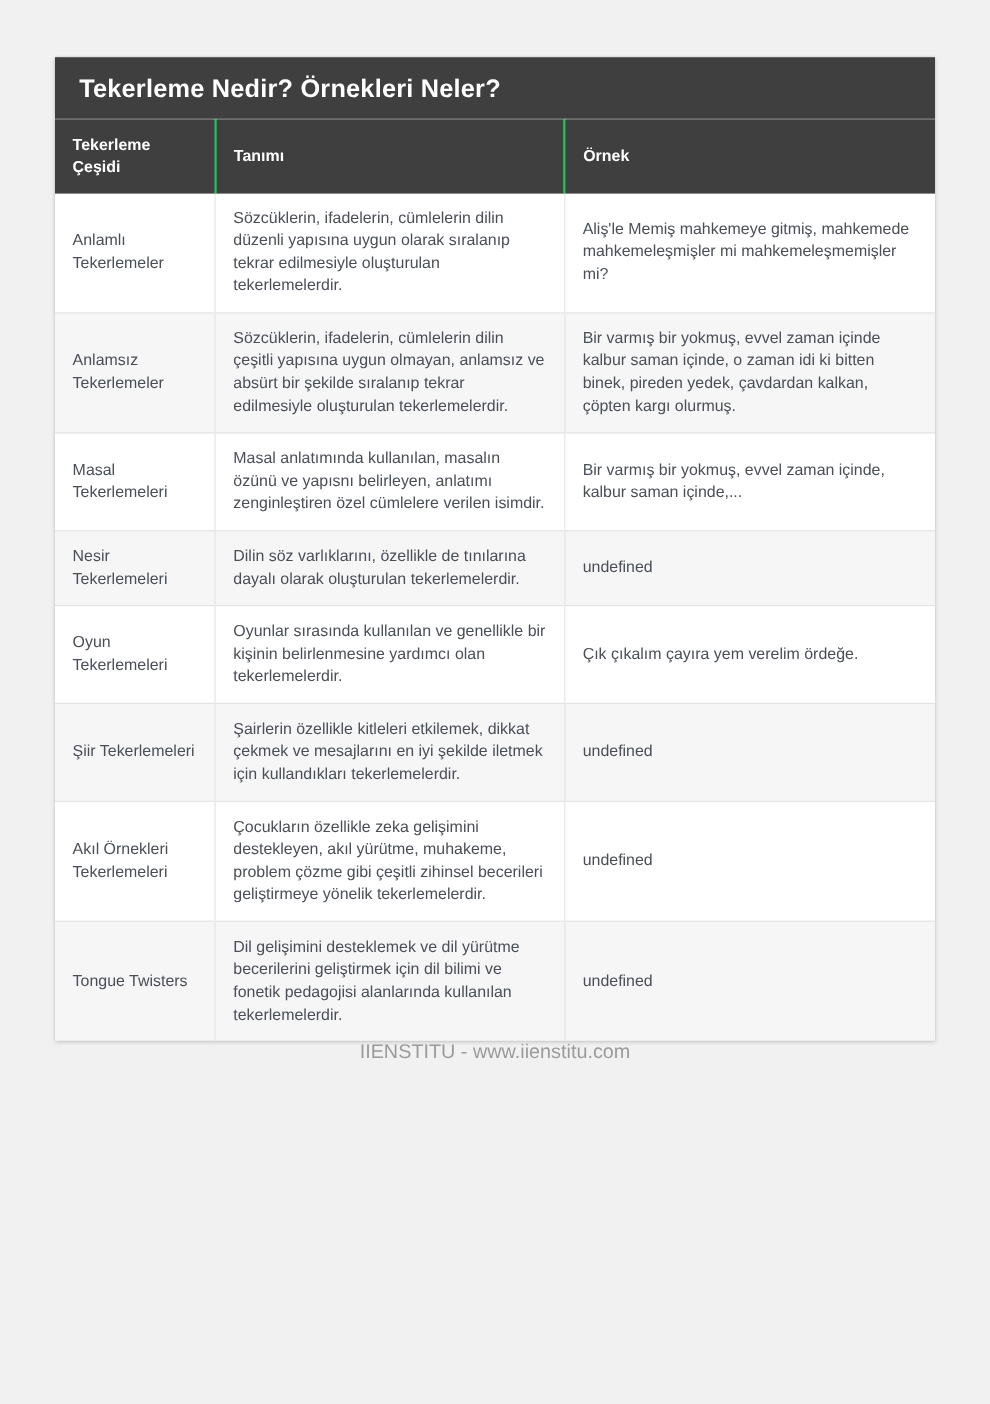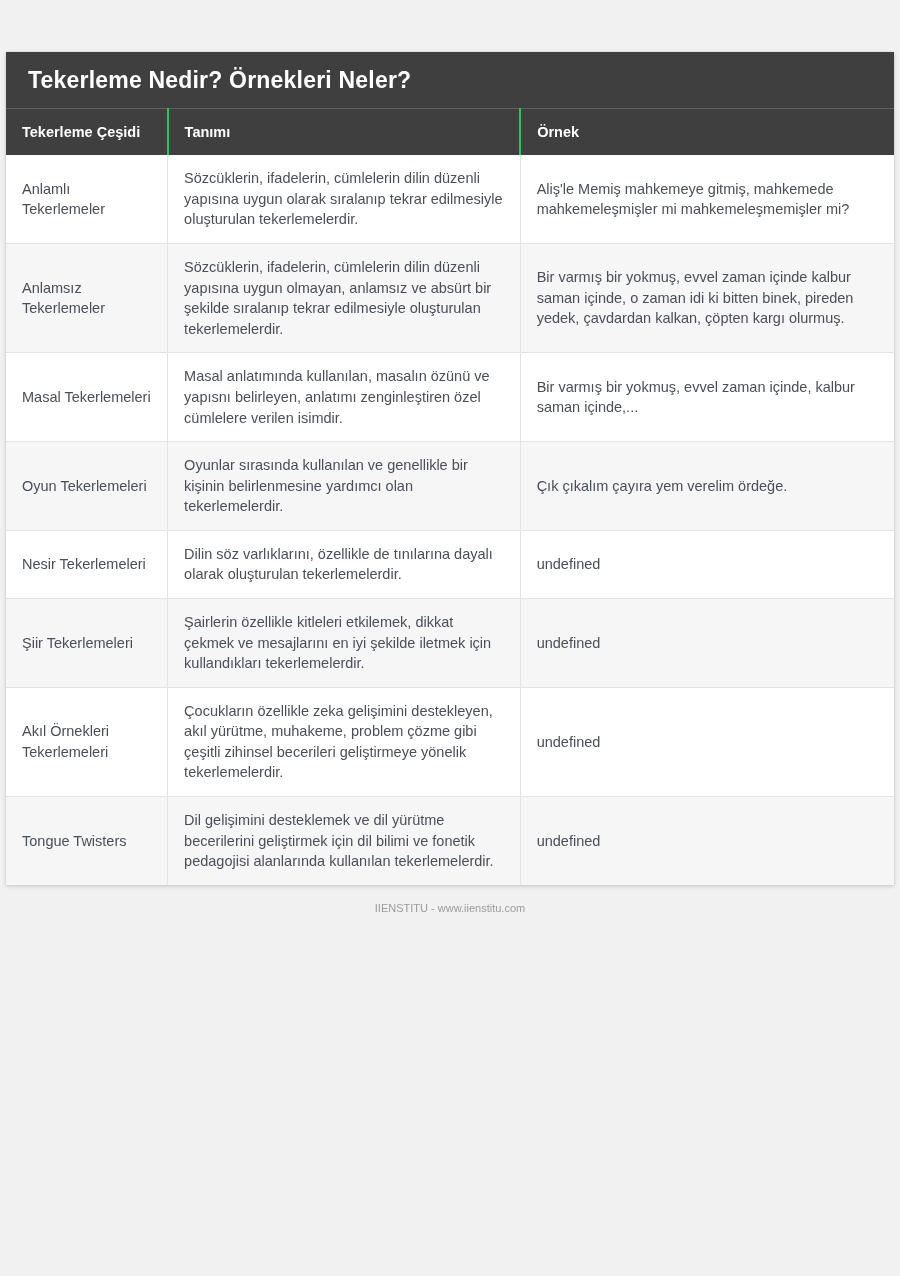--- a/index.html
+++ b/index.html
@@ -14,21 +14,21 @@
   }
   *{box-sizing:border-box;margin:0;padding:0;}
   html,body{width:900px;}
   body{
     min-height:1276px;
     background:var(--page-bg);
     font-family:"Liberation Sans","DejaVu Sans",sans-serif;
     -webkit-font-smoothing:antialiased;
   }
   .card{
-    width:888px;
+    width:800px;
     margin:52px auto 0;
     background:var(--card-bg);
     box-shadow:0 1px 4px rgba(0,0,0,0.18), 0 0 1px rgba(0,0,0,0.12);
   }
   .title-bar{
     background:var(--header-bg);
     color:var(--header-text);
     font-size:23px;
     font-weight:bold;
     padding:15px 22px 14px;
@@ -69,22 +69,21 @@
   }
   tbody tr:nth-child(even){
     background:var(--row-alt-bg);
   }
   tbody tr:last-child td{
     border-bottom:none;
   }
   .footer{
     text-align:center;
     color:var(--footer-text);
-    font-size:11px;
-    margin-top:17px;
+    font-size:18px;
     padding-bottom:40px;
   }
 </style>
 </head>
 <body>
 
 <div class="card">
   <div class="title-bar">Tekerleme Nedir? Örnekleri Neler?</div>
 
   <table>
@@ -101,37 +100,37 @@
       </tr>
     </thead>
     <tbody id="table-body">
         <tr>
           <td>Anlamlı Tekerlemeler</td>
           <td>Sözcüklerin, ifadelerin, cümlelerin dilin düzenli yapısına uygun olarak sıralanıp tekrar edilmesiyle oluşturulan tekerlemelerdir.</td>
           <td>Aliş'le Memiş mahkemeye gitmiş, mahkemede mahkemeleşmişler mi mahkemeleşmemişler mi?</td>
         </tr>
         <tr>
           <td>Anlamsız Tekerlemeler</td>
-          <td>Sözcüklerin, ifadelerin, cümlelerin dilin düzenli yapısına uygun olmayan, anlamsız ve absürt bir şekilde sıralanıp tekrar edilmesiyle oluşturulan tekerlemelerdir.</td>
+          <td>Sözcüklerin, ifadelerin, cümlelerin dilin çeşitli yapısına uygun olmayan, anlamsız ve absürt bir şekilde sıralanıp tekrar edilmesiyle oluşturulan tekerlemelerdir.</td>
           <td>Bir varmış bir yokmuş, evvel zaman içinde kalbur saman içinde, o zaman idi ki bitten binek, pireden yedek, çavdardan kalkan, çöpten kargı olurmuş.</td>
         </tr>
         <tr>
           <td>Masal Tekerlemeleri</td>
           <td>Masal anlatımında kullanılan, masalın özünü ve yapısnı belirleyen, anlatımı zenginleştiren özel cümlelere verilen isimdir.</td>
           <td>Bir varmış bir yokmuş, evvel zaman içinde, kalbur saman içinde,...</td>
         </tr>
         <tr>
+          <td>Nesir Tekerlemeleri</td>
+          <td>Dilin söz varlıklarını, özellikle de tınılarına dayalı olarak oluşturulan tekerlemelerdir.</td>
+          <td>undefined</td>
+        </tr>
+        <tr>
           <td>Oyun Tekerlemeleri</td>
           <td>Oyunlar sırasında kullanılan ve genellikle bir kişinin belirlenmesine yardımcı olan tekerlemelerdir.</td>
           <td>Çık çıkalım çayıra yem verelim ördeğe.</td>
-        </tr>
-        <tr>
-          <td>Nesir Tekerlemeleri</td>
-          <td>Dilin söz varlıklarını, özellikle de tınılarına dayalı olarak oluşturulan tekerlemelerdir.</td>
-          <td>undefined</td>
         </tr>
         <tr>
           <td>Şiir Tekerlemeleri</td>
           <td>Şairlerin özellikle kitleleri etkilemek, dikkat çekmek ve mesajlarını en iyi şekilde iletmek için kullandıkları tekerlemelerdir.</td>
           <td>undefined</td>
         </tr>
         <tr>
           <td>Akıl Örnekleri Tekerlemeleri</td>
           <td>Çocukların özellikle zeka gelişimini destekleyen, akıl yürütme, muhakeme, problem çözme gibi çeşitli zihinsel becerileri geliştirmeye yönelik tekerlemelerdir.</td>
           <td>undefined</td>

